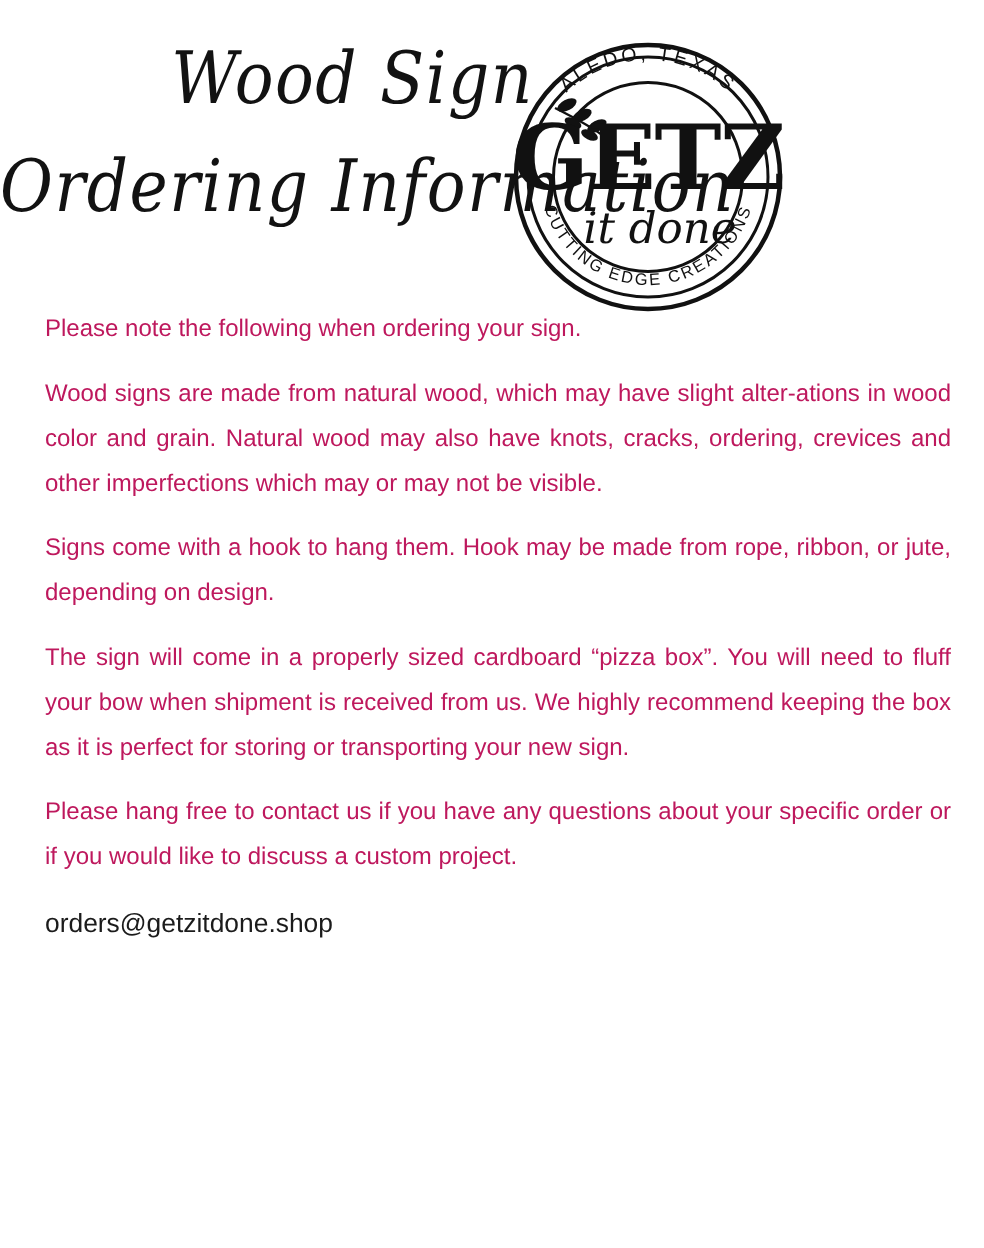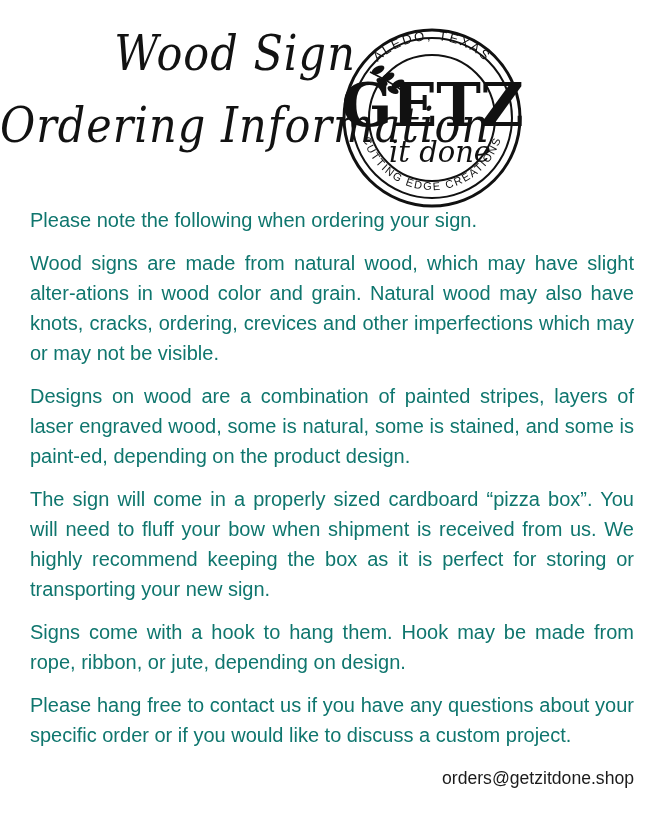--- a/index.html
+++ b/index.html
@@ -69,37 +69,37 @@
   .logo svg { display: block; }
 
   
   .content {
     position: absolute;
     left: 30px;
     top: 205px;
     width: 604px;
   }
   .para {
-    font-size: 20px;
+    font-size: 16px;
     line-height: 30px;
     margin: 0 0 13px 0;
-    color: #0f766e;
+    color: #be185d;
     text-align: justify;
     text-justify: inter-word;
     hyphens: manual;
   }
   .para:last-child {
     margin-bottom: 0;
   }
   .email {
     font-size: 17.6px;
     line-height: 30px;
     margin: 11px 0 0 0;
     color: #1b1b1b;
-    text-align: right;
+    text-align: left;
   }
 </style>
 </head>
 <body>
 
 <div class="page">
 
   <div class="header">
 
     <div class="title-block">
@@ -138,20 +138,19 @@
         <text x="108" y="112" text-anchor="middle" font-family="DejaVu Serif, serif" font-weight="700" font-size="60" letter-spacing="-1" fill="#111111">GETZ</text>
 
         <text x="116" y="148" text-anchor="middle" font-family="DejaVu Serif, serif" font-style="italic" font-size="29" fill="#111111">it done</text>
       </svg>
     </div>
   </div>
 
   <div class="content">
     <p class="para">Please note the following when ordering your sign.</p>
     <p class="para">Wood signs are made from natural wood, which may have slight alter-ations in wood color and grain. Natural wood may also have knots, cracks, ordering, crevices and other imperfections which may or may not be visible.</p>
-    <p class="para">Designs on wood are a combination of painted stripes, layers of laser engraved wood, some is natural, some is stained, and some is paint-ed, depending on the product design.</p>
+    <p class="para">Signs come with a hook to hang them. Hook may be made from rope, ribbon, or jute, depending on design.</p>
     <p class="para">The sign will come in a properly sized cardboard “pizza box”. You will need to fluff your bow when shipment is received from us. We highly recommend keeping the box as it is perfect for storing or transporting your new sign.</p>
-    <p class="para">Signs come with a hook to hang them. Hook may be made from rope, ribbon, or jute, depending on design.</p>
     <p class="para">Please hang free to contact us if you have any questions about your specific order or if you would like to discuss a custom project.</p>
     <p class="email">orders@getzitdone.shop</p>
   </div>
 
 </div>
 
 </body></html>

